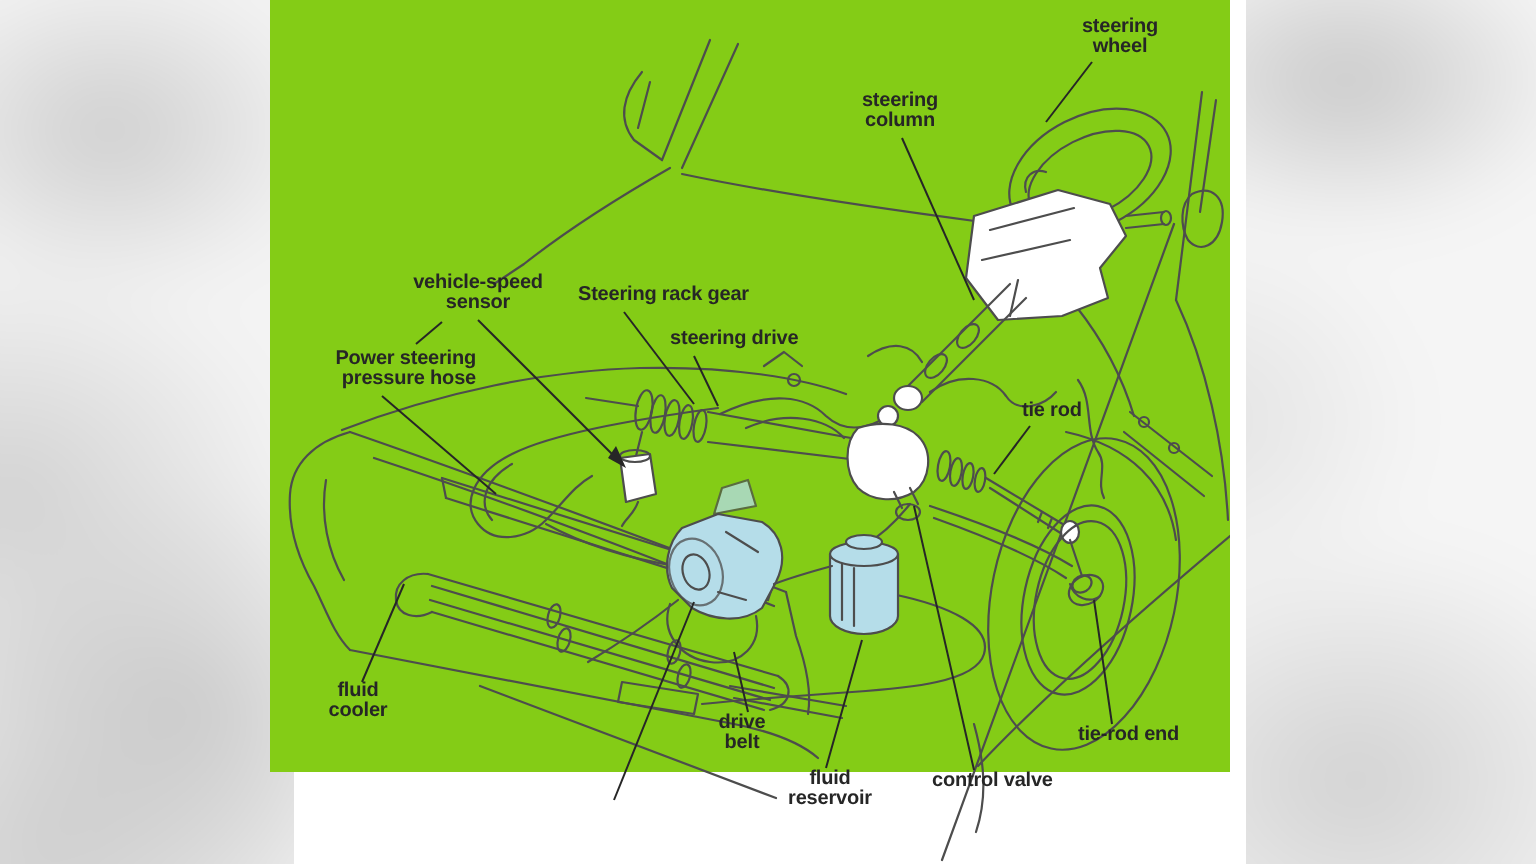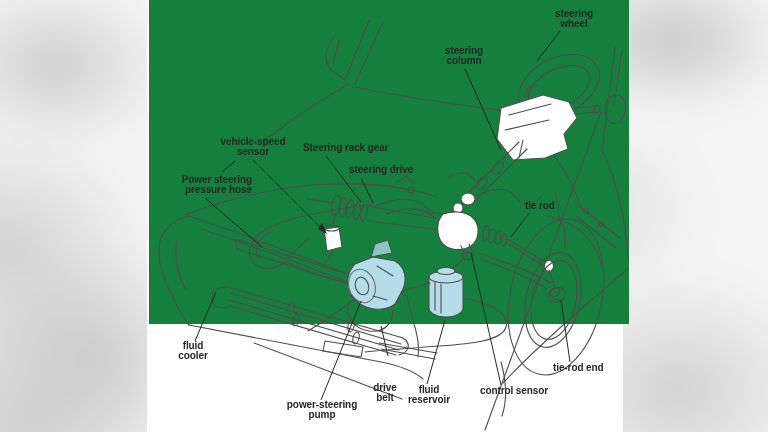--- a/index.html
+++ b/index.html
@@ -15,21 +15,21 @@
       radial-gradient(170px 160px at 135px 390px, rgba(170,170,170,.5), rgba(0,0,0,0) 70%),
       radial-gradient(220px 200px at 60px 470px, rgba(165,165,165,.45), rgba(0,0,0,0) 70%),
       #f3f3f3;}
   .panel-right{left:623px;width:145px;}
   .panel-right .blur-fill{
     background:
       radial-gradient(170px 110px at 90px 80px, rgba(170,170,170,.6), rgba(0,0,0,0) 70%),
       radial-gradient(150px 140px at 25px 250px, rgba(200,200,200,.4), rgba(0,0,0,0) 70%),
       radial-gradient(210px 170px at 95px 430px, rgba(180,180,180,.55), rgba(0,0,0,0) 72%),
       #f5f5f5;}
-  .artwork{position:absolute;left:149px;top:0;width:480px;height:324px;background:#15803d;}
+  .artwork{position:absolute;left:135px;top:0;width:480px;height:386px;background:#84cc16;}
   svg{position:absolute;left:0;top:0;}
   svg *{vector-effect:non-scaling-stroke;}
   .ln path,.ln ellipse,.ln circle,.ln line{stroke:var(--line,#4d4d4d);stroke-width:1.1;fill:none;
        stroke-linecap:round;stroke-linejoin:round;}
   .ln .fillw{fill:#ffffff;}
   .ln .hl{fill:var(--highlight,#b5dde9);}
   .ln .hl2{fill:var(--highlight,#b5dde9);opacity:.75;}
   .leaders path{stroke:var(--labelink,#2a2a2a);stroke-width:1;fill:none;}
   .leaders .arrow{fill:var(--labelink,#2a2a2a);stroke:none;}
   .lbl{position:absolute;font-size:10px;font-weight:bold;line-height:9.6px;
@@ -242,22 +242,20 @@
 column</div>
     <div class="lbl" style="left:60px;top:137px;width:88px;">vehicle-speed
 sensor</div>
     <div class="lbl single" style="left:154px;top:143px;">Steering rack gear</div>
     <div class="lbl single" style="left:200px;top:165px;">steering drive</div>
     <div class="lbl" style="left:15px;top:175px;width:88px;text-align:right;">Power steering
 pressure hose</div>
     <div class="lbl single" style="left:376px;top:201px;text-align:right;">tie rod</div>
     <div class="lbl" style="left:14px;top:341px;width:60px;">fluid
 cooler</div>
-    <div class="lbl" style="left:206px;top:357px;width:60px;margin-top:26px;">drive
+    <div class="lbl" style="left:206px;top:357px;width:60px;">drive
 belt</div>
-    <div class="lbl" style="left:125px;top:400px;width:96px;">power-steering
-pump</div>
     <div class="lbl" style="left:248px;top:385px;width:64px;">fluid
 reservoir</div>
-    <div class="lbl single" style="left:331px;top:386px;">control sensor</div>
+    <div class="lbl single" style="left:331px;top:386px;">control valve</div>
     <div class="lbl single" style="left:404px;top:363px;">tie-rod end</div>
   </div>
 </div>
 
 </body></html>

